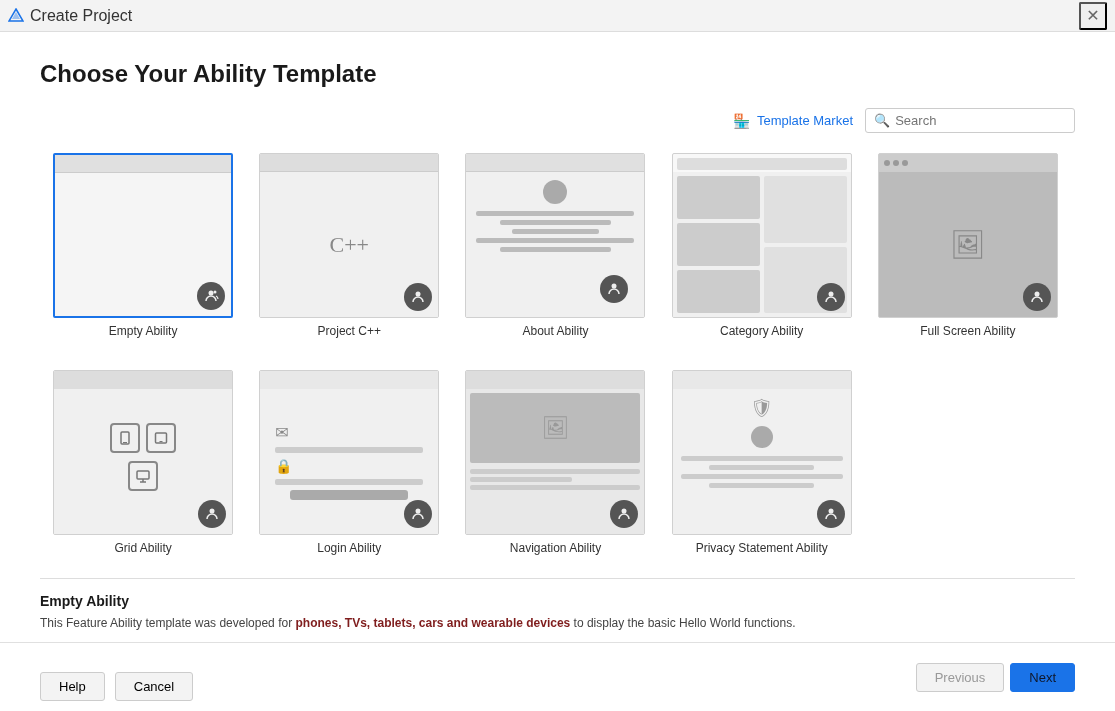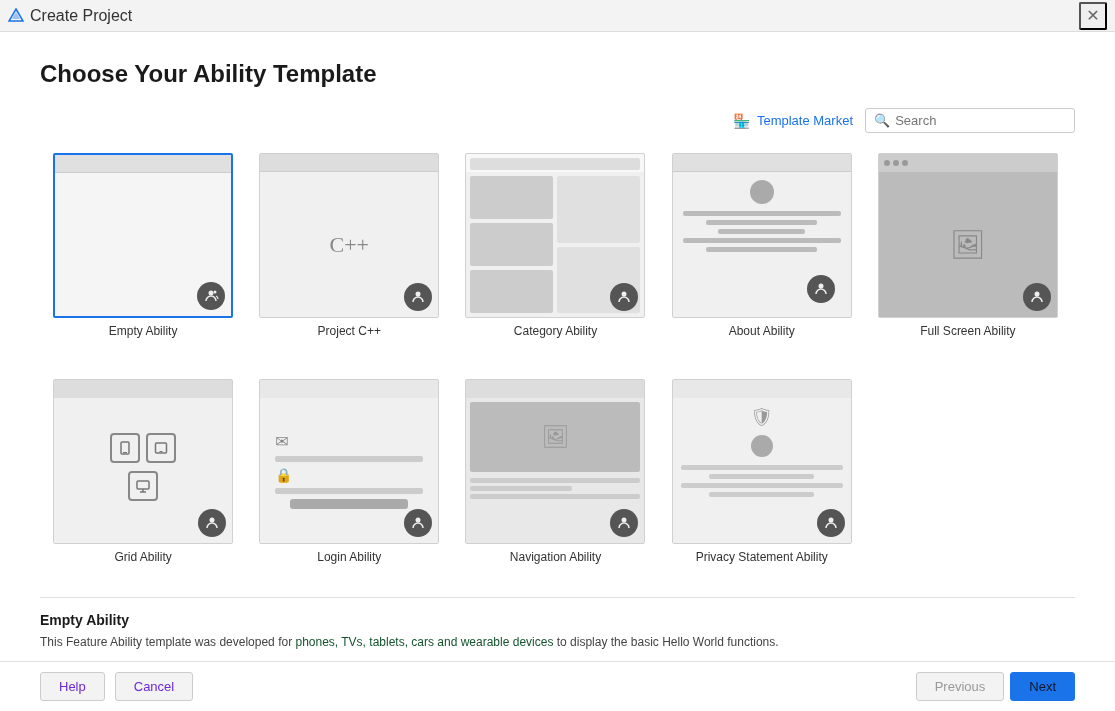--- a/index.html
+++ b/index.html
@@ -404,22 +404,23 @@
       font-weight: 600;
       color: #1a1a1a;
       margin-bottom: 5px;
     }
     .desc-text {
       font-size: 12px;
       color: #444;
       line-height: 1.5;
     }
     .desc-text a, .desc-link {
-      color: #14532d;
+      color: #7f1d1d;
       text-decoration: none;
+      font-weight: bold;
     }
 
     
     .footer {
       display: flex;
       align-items: center;
       justify-content: space-between;
       padding: 10px 40px;
       border-top: 1px solid #e0e0e0;
       flex-shrink: 0;
@@ -431,21 +432,22 @@
     }
     .footer-btn {
       padding: 6px 18px;
       font-size: 13px;
       border-radius: 3px;
       cursor: pointer;
     }
     .btn-default {
       background: #f3f3f3;
       border: 1px solid #ccc;
-      color: #6d28d9;
+      color: #000000;
+      margin-top: 19px;
     }
     .footer-right {
       display: flex;
       gap: 6px;
     }
     .btn-primary {
       background: #1a73e8;
       border: 1px solid #1a73e8;
       color: #0f172a;
     }
@@ -513,64 +515,64 @@
               <svg class="mock-badge-icon" viewBox="0 0 16 16" fill="white">
                 <circle cx="8" cy="5" r="2.5"></circle>
                 <path d="M3 13c0-2.76 2.24-5 5-5s5 2.24 5 5" stroke="white" stroke-width="1.5" fill="none"></path>
               </svg>
             </div>
           </div>
         </div>
         <span class="card-label">Project C++</span>
       </div>
 
-
-      <div class="template-card">
-        <div class="card-preview">
-          <div class="cat-search" style="margin:4px 4px 2px 4px;height:12px;background:#ddd;border-radius:2px;"></div>
-          <div class="category-body">
-            <div class="cat-col">
-              <div class="cat-block"></div>
-              <div class="cat-block"></div>
-              <div class="cat-block"></div>
-            </div>
-            <div class="cat-col">
-              <div class="cat-block" style="background:#e0e0e0;"></div>
-              <div class="cat-block" style="background:#e0e0e0;"></div>
-            </div>
-          </div>
-          <div class="mock-badge">
-            <svg class="mock-badge-icon" viewBox="0 0 16 16" fill="white">
-              <circle cx="8" cy="5" r="2.5"></circle>
-              <path d="M3 13c0-2.76 2.24-5 5-5s5 2.24 5 5" stroke="white" stroke-width="1.5" fill="none"></path>
-            </svg>
-          </div>
-        </div>
-        <span class="card-label">Category Ability</span>
-      </div>
 
       <div class="template-card">
         <div class="card-preview">
           <div class="mock-topbar"></div>
           <div class="about-body">
             <div class="about-circle"></div>
             <div class="about-line"></div>
             <div class="about-line short"></div>
             <div class="about-line shorter"></div>
             <div class="about-line"></div>
             <div class="about-line short"></div>
             <div class="mock-badge" style="position:relative;align-self:flex-end;margin-top:auto;">
               <svg class="mock-badge-icon" viewBox="0 0 16 16" fill="white">
                 <circle cx="8" cy="5" r="2.5"></circle>
                 <path d="M3 13c0-2.76 2.24-5 5-5s5 2.24 5 5" stroke="white" stroke-width="1.5" fill="none"></path>
               </svg>
             </div>
           </div>
         </div>
         <span class="card-label">About Ability</span>
+      </div>
+
+      <div class="template-card">
+        <div class="card-preview">
+          <div class="cat-search" style="margin:4px 4px 2px 4px;height:12px;background:#ddd;border-radius:2px;"></div>
+          <div class="category-body">
+            <div class="cat-col">
+              <div class="cat-block"></div>
+              <div class="cat-block"></div>
+              <div class="cat-block"></div>
+            </div>
+            <div class="cat-col">
+              <div class="cat-block" style="background:#e0e0e0;"></div>
+              <div class="cat-block" style="background:#e0e0e0;"></div>
+            </div>
+          </div>
+          <div class="mock-badge">
+            <svg class="mock-badge-icon" viewBox="0 0 16 16" fill="white">
+              <circle cx="8" cy="5" r="2.5"></circle>
+              <path d="M3 13c0-2.76 2.24-5 5-5s5 2.24 5 5" stroke="white" stroke-width="1.5" fill="none"></path>
+            </svg>
+          </div>
+        </div>
+        <span class="card-label">Category Ability</span>
       </div>
 
       <div class="template-card">
         <div class="card-preview" style="background:#ccc;">
           <div class="fullscreen-topbar">
             <div class="dot"></div>
             <div class="dot"></div>
             <div class="dot"></div>
           </div>
           <div class="fullscreen-body">

